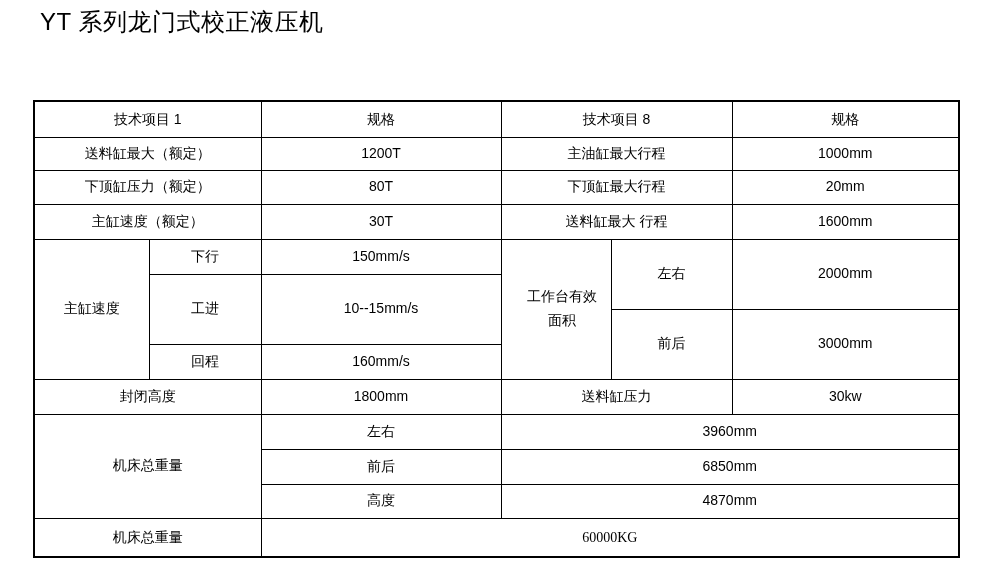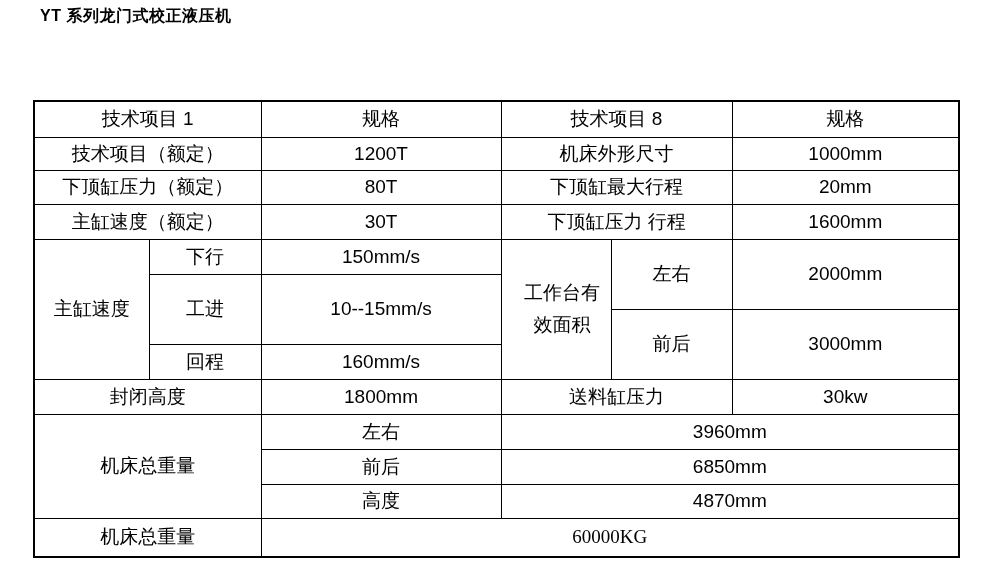--- a/index.html
+++ b/index.html
@@ -7,38 +7,38 @@
     position:relative;
     width:1000px;height:582px;
     background:#ffffff;
     font-family:"Liberation Sans","DejaVu Sans",sans-serif;
     color:#000000;
     overflow:hidden;
   }
   .doc-title{
     position:absolute;
     left:40px;top:6px;
-    font-size:16px;
-    font-weight:bold;
+    font-size:24px;
+    font-weight:normal;
     letter-spacing:0.5px;
     white-space:nowrap;
   }
   table.spec{
     position:absolute;
     left:33px;top:100px;
     width:925px;
     border-collapse:collapse;
     table-layout:fixed;
     border:2px solid #000000;
   }
   table.spec td{
     border:1px solid #000000;
     text-align:center;
     vertical-align:middle;
-    font-size:19px;
+    font-size:14px;
     line-height:1.25;
     padding:0 2px;
     overflow:hidden;
     white-space:nowrap;
   }
   td.wrap{white-space:normal;}
   td.wrap .narrow{
     display:inline-block;
     width:78px;
     line-height:1.7;
@@ -71,37 +71,37 @@
 
     <tbody>
         <tr class="h36">
       <td colspan="2">技术项目 1</td>
       <td>规格</td>
       <td colspan="2">技术项目 8</td>
       <td>规格</td>
     </tr>
 
     <tr class="h33">
-      <td colspan="2">技术项目（额定）</td>
+      <td colspan="2">送料缸最大（额定）</td>
       <td>1200T</td>
-      <td colspan="2">机床外形尺寸</td>
+      <td colspan="2">主油缸最大行程</td>
       <td>1000mm</td>
     </tr>
 
     <tr class="h34">
       <td colspan="2">下顶缸压力（额定）</td>
       <td>80T</td>
       <td colspan="2">下顶缸最大行程</td>
       <td>20mm</td>
     </tr>
 
     <tr class="h35">
       <td colspan="2">主缸速度（额定）</td>
       <td>30T</td>
-      <td colspan="2">下顶缸压力 行程</td>
+      <td colspan="2">送料缸最大 行程</td>
       <td>1600mm</td>
     </tr>
 
     <tr class="h35">
       <td rowspan="4">主缸速度</td>
       <td>下行</td>
       <td>150mm/s</td>
       <td rowspan="4" class="wrap">
         <span class="narrow">工作台有效面积</span>
       </td>

